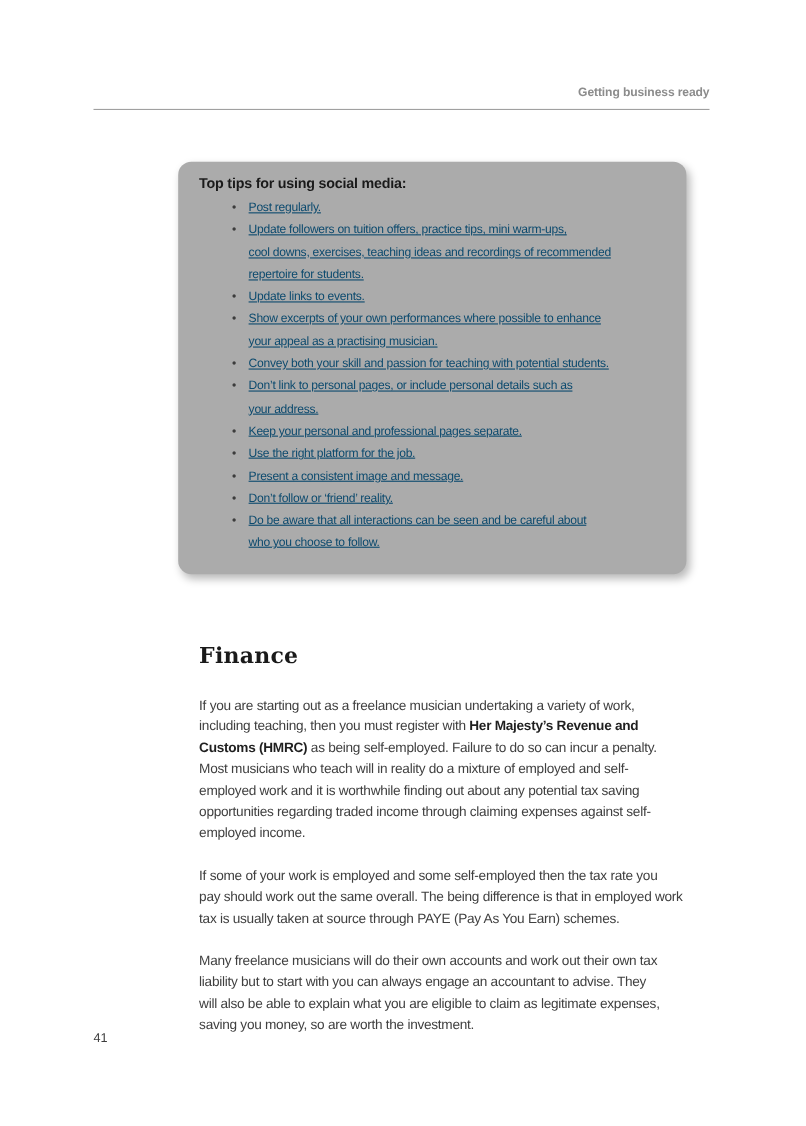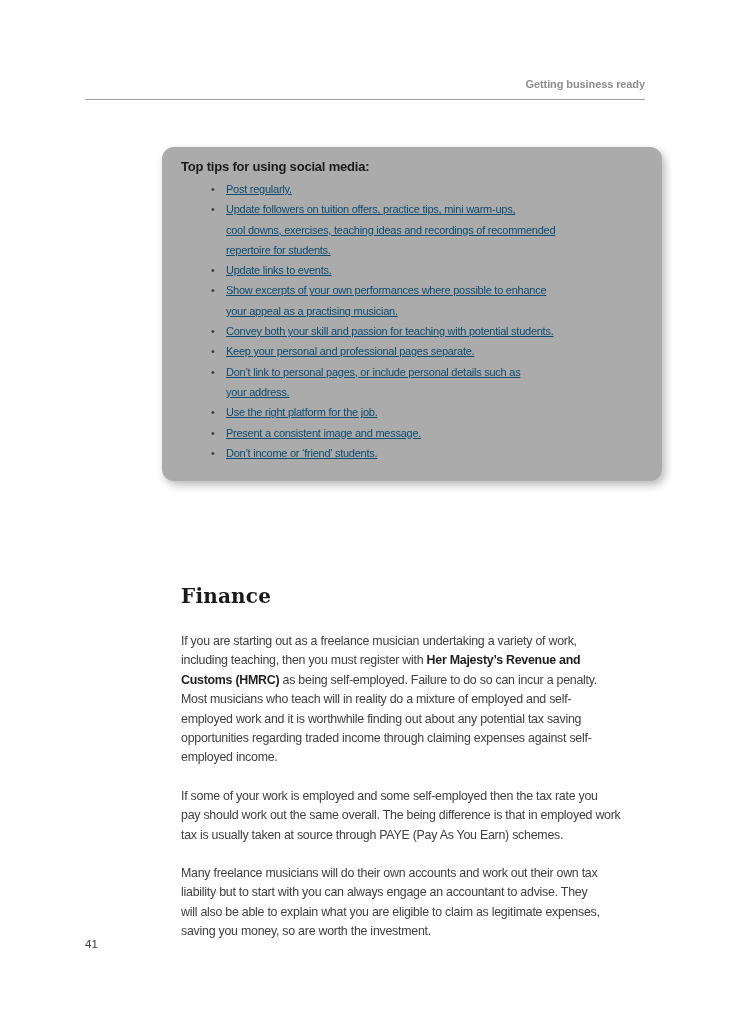--- a/index.html
+++ b/index.html
@@ -35,21 +35,21 @@
     right: 88px;
     height: 0;
     border-top: 1.5px solid #a0a0a0;
   }
 
   
   .tips-box {
     position: absolute;
     left: 162px;
     top: 147px;
-    width: 500px;
+    width: 462px;
     box-sizing: border-box;
     background: #ababab;
     border-radius: 12px;
     padding: 12px 10px 18px 19px;
     box-shadow: 3px 4px 8px rgba(0, 0, 0, 0.28);
   }
   .tips-title {
     font-size: 13px;
     font-weight: 700;
     color: #1a1a1a;
@@ -130,26 +130,28 @@
     <p class="tips-title">Top tips for using social media:</p>
     <ul class="tips-list">
       <li>Post regularly.</li>
       <li>Update followers on tuition offers, practice tips, mini warm-ups,
 cool downs, exercises, teaching ideas and recordings of recommended
 repertoire for students.</li>
       <li>Update links to events.</li>
       <li>Show excerpts of your own performances where possible to enhance
 your appeal as a practising musician.</li>
       <li>Convey both your skill and passion for teaching with potential students.</li>
-      <li>Keep your personal and professional pages separate.</li>
       <li>Don’t link to personal pages, or include personal details such as
 your address.</li>
+      <li>Keep your personal and professional pages separate.</li>
       <li>Use the right platform for the job.</li>
       <li>Present a consistent image and message.</li>
-      <li>Don’t income or ‘friend’ students.</li>
+      <li>Don’t follow or ‘friend’ reality.</li>
+      <li>Do be aware that all interactions can be seen and be careful about
+who you choose to follow.</li>
     </ul>
   </div>
 
   <div class="finance">
     <h2 class="finance-heading">Finance</h2>
     <p><span>If you are starting out as a freelance musician undertaking a variety of work,
 including teaching, then you must register with </span><b>Her Majesty’s Revenue and
 Customs (HMRC)</b><span> as being self-employed. Failure to do so can incur a penalty.
 Most musicians who teach will in reality do a mixture of employed and self-
 employed work and it is worthwhile finding out about any potential tax saving

